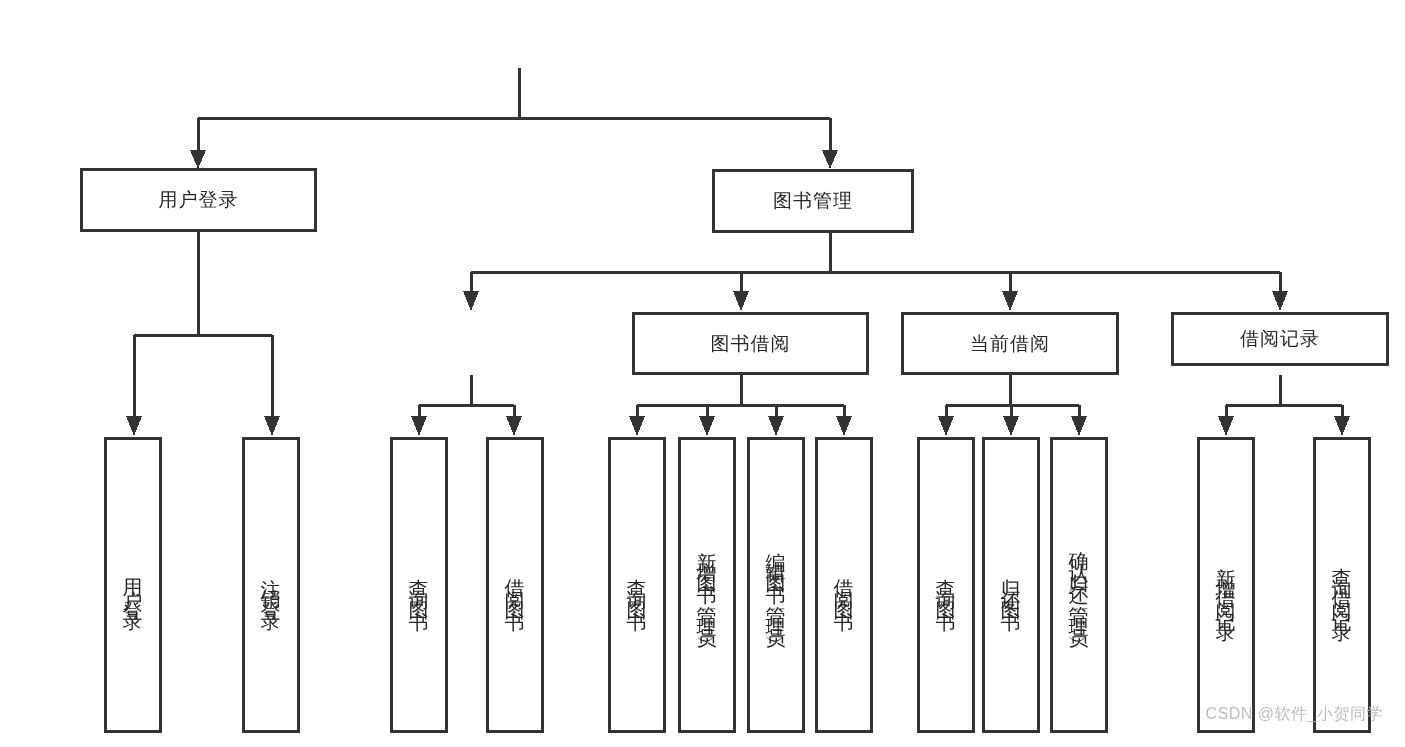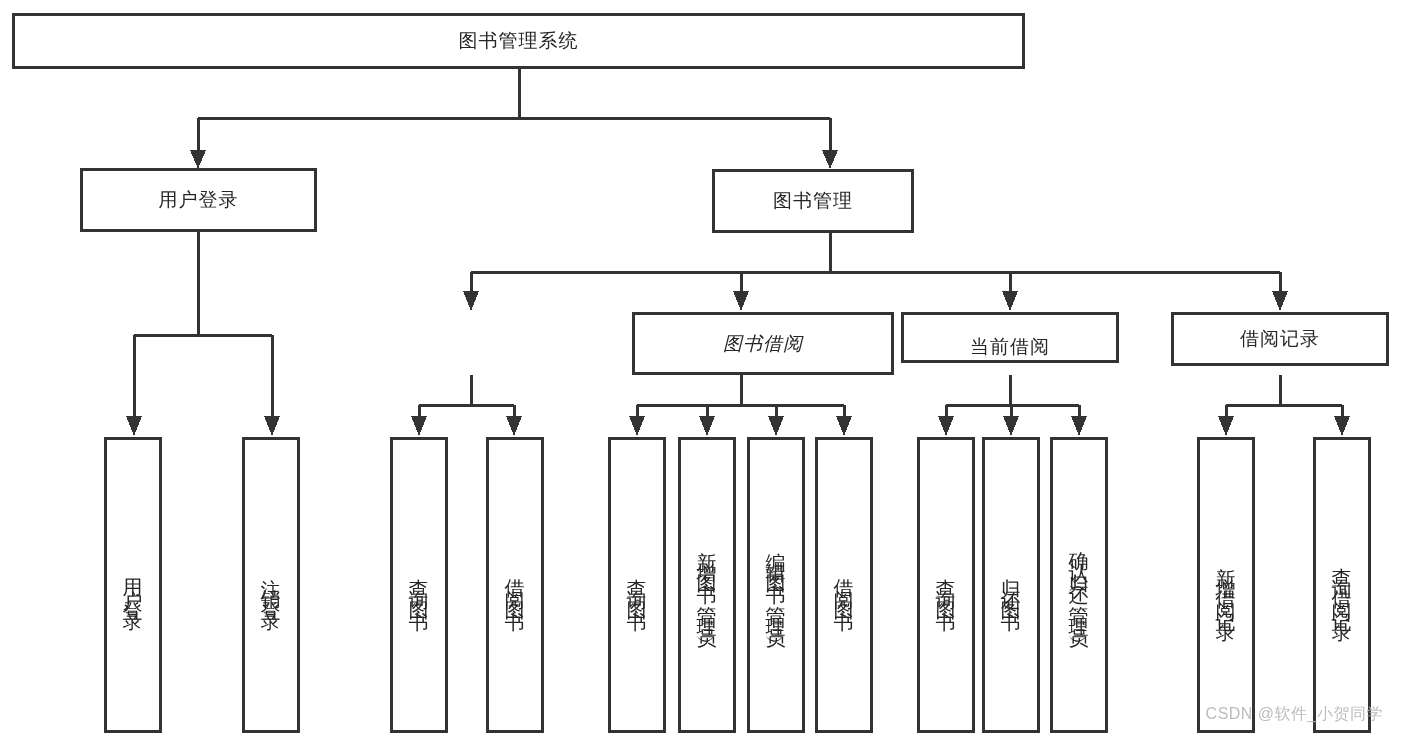--- a/index.html
+++ b/index.html
@@ -38,22 +38,22 @@
     text-orientation:mixed;
     letter-spacing:0.55em;
     line-height:1;
     white-space:nowrap;
   }
   
   .n-root {left:12px;  top:13px;  width:1013px;height:56px;}
   .n-l2a  {left:80px;  top:168px; width:237px; height:64px;}
   .n-l2b  {left:712px; top:169px; width:202px; height:64px;}
   .n-cat1 {left:362px; top:312px; width:218px; height:63px;}
-  .n-cat2 {left:632px; top:312px; width:262px; height:63px;font-style:italic;}
-  .n-cat3 {left:901px; top:312px; width:218px; height:51px;align-items:flex-end;}
+  .n-cat2 {left:632px; top:312px; width:237px; height:63px;}
+  .n-cat3 {left:901px; top:312px; width:218px; height:63px;}
   .n-cat4 {left:1171px;top:312px; width:218px; height:54px;}
   .leaf   {top:437px;  width:58px;height:296px;}
   .n-a1{left:104px;} .n-a2{left:242px;}
   .n-b1{left:390px;} .n-b2{left:486px;}
   .n-c1{left:608px;} .n-c2{left:678px;} .n-c3{left:747px;} .n-c4{left:815px;}
   .n-d1{left:917px;} .n-d2{left:982px;} .n-d3{left:1050px;}
   .n-e1{left:1197px;} .n-e2{left:1313px;}
   .watermark{
     position:absolute;
     right:22px;bottom:22px;
@@ -98,23 +98,20 @@
     <path d="M1010 375 V405 M946 405 H1079 M946 405 V418 M1011 405 V418 M1079 405 V418"></path>
     <polygon points="938,416 954,416 946,436"></polygon>
     <polygon points="1003,416 1019,416 1011,436"></polygon>
     <polygon points="1071,416 1087,416 1079,436"></polygon>
 
     <path d="M1280 375 V405 M1226 405 H1342 M1226 405 V418 M1342 405 V418"></path>
     <polygon points="1218,416 1234,416 1226,436"></polygon>
     <polygon points="1334,416 1350,416 1342,436"></polygon>
   </svg>
 
-  <div class="box h n-root">
-    <span>图书管理系统</span>
-  </div>
 
   <div class="box h n-l2a">
     <span>用户登录</span>
   </div>
   <div class="box h n-l2b">
     <span>图书管理</span>
   </div>
 
   <div class="box h n-cat2">
     <span>图书借阅</span>

